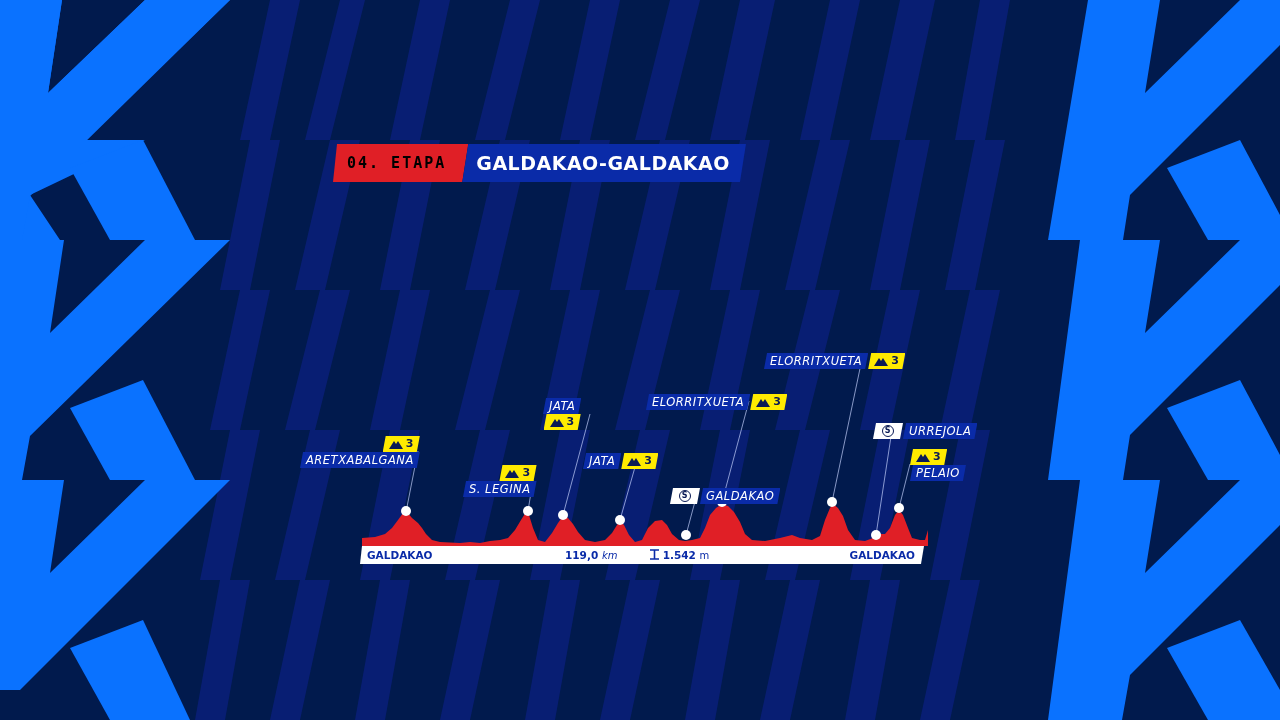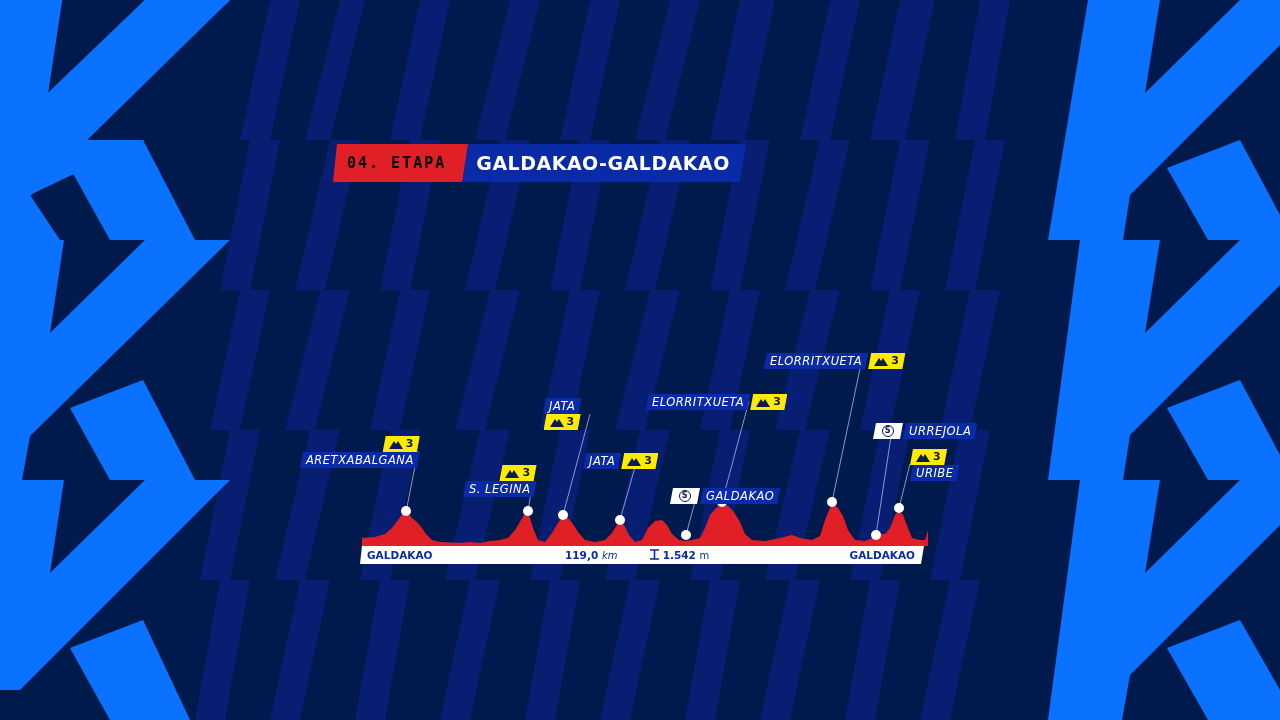--- a/index.html
+++ b/index.html
@@ -235,21 +235,21 @@
   <div class="name">URREJOLA</div>
 </div>
 
 <div class="label stacked" style="left:910px; top:449px; align-items:flex-start;">
   <div class="cat">
     <svg width="14" height="9" viewBox="0 0 14 9">
         <polygon points="0,9 5,1 7,4 9,1 14,9" fill="#0a1a55"></polygon>
       </svg>
     <span>3</span>
   </div>
-  <div class="name">URIBE</div>
+  <div class="name">PELAIO</div>
 </div>
 
 <div class="baseline">
   <span class="bl-text" style="left:7px;">GALDAKAO</span>
   <span class="bl-text" style="left:205px;">
     <span>119,0</span>
     <span class="bl-unit">km</span>
   </span>
   <span class="bl-text" style="left:290px;">
     <svg width="9" height="11" viewBox="0 0 9 11" style="vertical-align:-1px">

